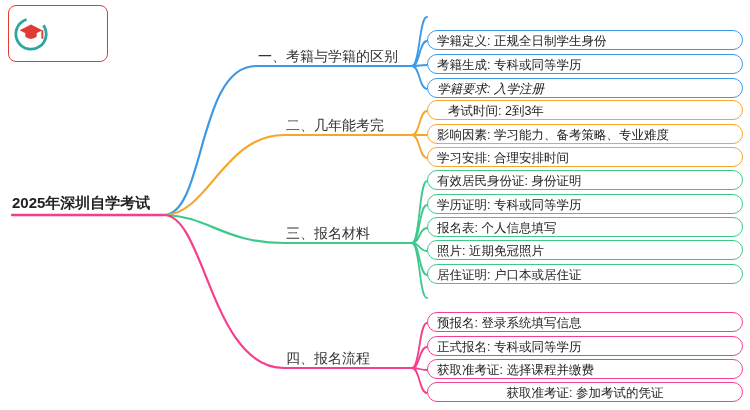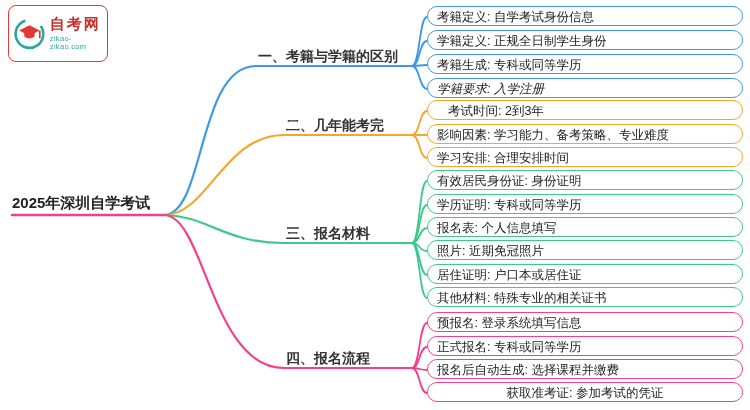--- a/index.html
+++ b/index.html
@@ -19,21 +19,21 @@
   .logo-txt{display:flex;flex-direction:column;line-height:1.1;}
   .logo-name{font-size:15px;font-weight:bold;color:#c62f28;letter-spacing:2px;}
   .logo-url{font-size:7.5px;color:#2aa7a0;margin-top:3px;letter-spacing:.3px;}
 
   
   .root-label{
     left:12px;top:194px;font-size:15px;font-weight:600;color:#222;
   }
 
   
-  .branch-label{font-size:14px;font-weight:700;color:#333;height:19px;line-height:19px;}
+  .branch-label{font-size:14px;font-weight:400;color:#333;height:19px;line-height:19px;}
 
   
   .leaf{
     left:427px;width:316px;height:20px;line-height:20px;box-sizing:border-box;
     border:1.5px solid #999;border-radius:10px;background:#fff;
     font-size:12.5px;color:#222;padding:0 9px;overflow:hidden;
   }
 </style>
 </head>
 <body>
@@ -77,47 +77,41 @@
     </g>
   </svg>
 
   <div class="logo">
     <svg width="36" height="36" viewBox="0 0 38 38">
       <circle cx="19" cy="19" r="16" fill="none" stroke="#2aa7a0" stroke-width="3" stroke-dasharray="80 21" transform="rotate(-35 19 19)"></circle>
       <polygon points="19,9 31,15 19,21 7,15" fill="#e03a34"></polygon>
       <path d="M13,17 v5 q6,4.5 12,0 v-5 z" fill="#e03a34"></path>
       <line x1="31" y1="15" x2="31" y2="24" stroke="#e03a34" stroke-width="2"></line>
     </svg>
-    <div class="logo-txt">
-      <span class="logo-name">自考网</span>
-      <span class="logo-url">zikao-zikao.com</span>
-    </div>
   </div>
 
   <div class="node root-label">2025年深圳自学考试</div>
 
   <div class="node branch-label" style="left:258px;top:47px">一、考籍与学籍的区别</div>
   <div class="node branch-label" style="left:286px;top:116px">二、几年能考完</div>
   <div class="node branch-label" style="left:286px;top:224px">三、报名材料</div>
   <div class="node branch-label" style="left:286px;top:349px">四、报名流程</div>
 
-  <div class="node leaf" style="top: 6px; border-color: rgb(61, 153, 229);">考籍定义: 自学考试身份信息</div>
   <div class="node leaf" style="top: 30px; border-color: rgb(61, 153, 229);">学籍定义: 正规全日制学生身份</div>
   <div class="node leaf" style="top: 54px; border-color: rgb(61, 153, 229);">考籍生成: 专科或同等学历</div>
   <div class="node leaf" style="top: 78px; border-color: rgb(61, 153, 229); font-style: italic;">学籍要求: 入学注册</div>
 
   <div class="node leaf" style="top: 100px; border-color: rgb(247, 166, 42); padding-left: 20px;">考试时间: 2到3年</div>
   <div class="node leaf" style="top: 124px; border-color: rgb(247, 166, 42);">影响因素: 学习能力、备考策略、专业难度</div>
   <div class="node leaf" style="top: 147px; border-color: rgb(247, 166, 42);">学习安排: 合理安排时间</div>
 
   <div class="node leaf" style="top: 170px; border-color: rgb(62, 201, 140);">有效居民身份证: 身份证明</div>
   <div class="node leaf" style="top: 194px; border-color: rgb(62, 201, 140);">学历证明: 专科或同等学历</div>
   <div class="node leaf" style="top: 217px; border-color: rgb(62, 201, 140);">报名表: 个人信息填写</div>
   <div class="node leaf" style="top: 240px; border-color: rgb(62, 201, 140);">照片: 近期免冠照片</div>
   <div class="node leaf" style="top: 264px; border-color: rgb(62, 201, 140);">居住证明: 户口本或居住证</div>
-  <div class="node leaf" style="top: 287px; border-color: rgb(62, 201, 140);">其他材料: 特殊专业的相关证书</div>
 
   <div class="node leaf" style="top: 312px; border-color: rgb(244, 63, 142);">预报名: 登录系统填写信息</div>
   <div class="node leaf" style="top: 336px; border-color: rgb(244, 63, 142);">正式报名: 专科或同等学历</div>
-  <div class="node leaf" style="top: 359px; border-color: rgb(244, 63, 142);">报名后自动生成: 选择课程并缴费</div>
+  <div class="node leaf" style="top: 359px; border-color: rgb(244, 63, 142);">获取准考证: 选择课程并缴费</div>
   <div class="node leaf" style="top: 382px; border-color: rgb(244, 63, 142); text-align: center;">获取准考证: 参加考试的凭证</div>
 
 </div>
 
 </body></html>

